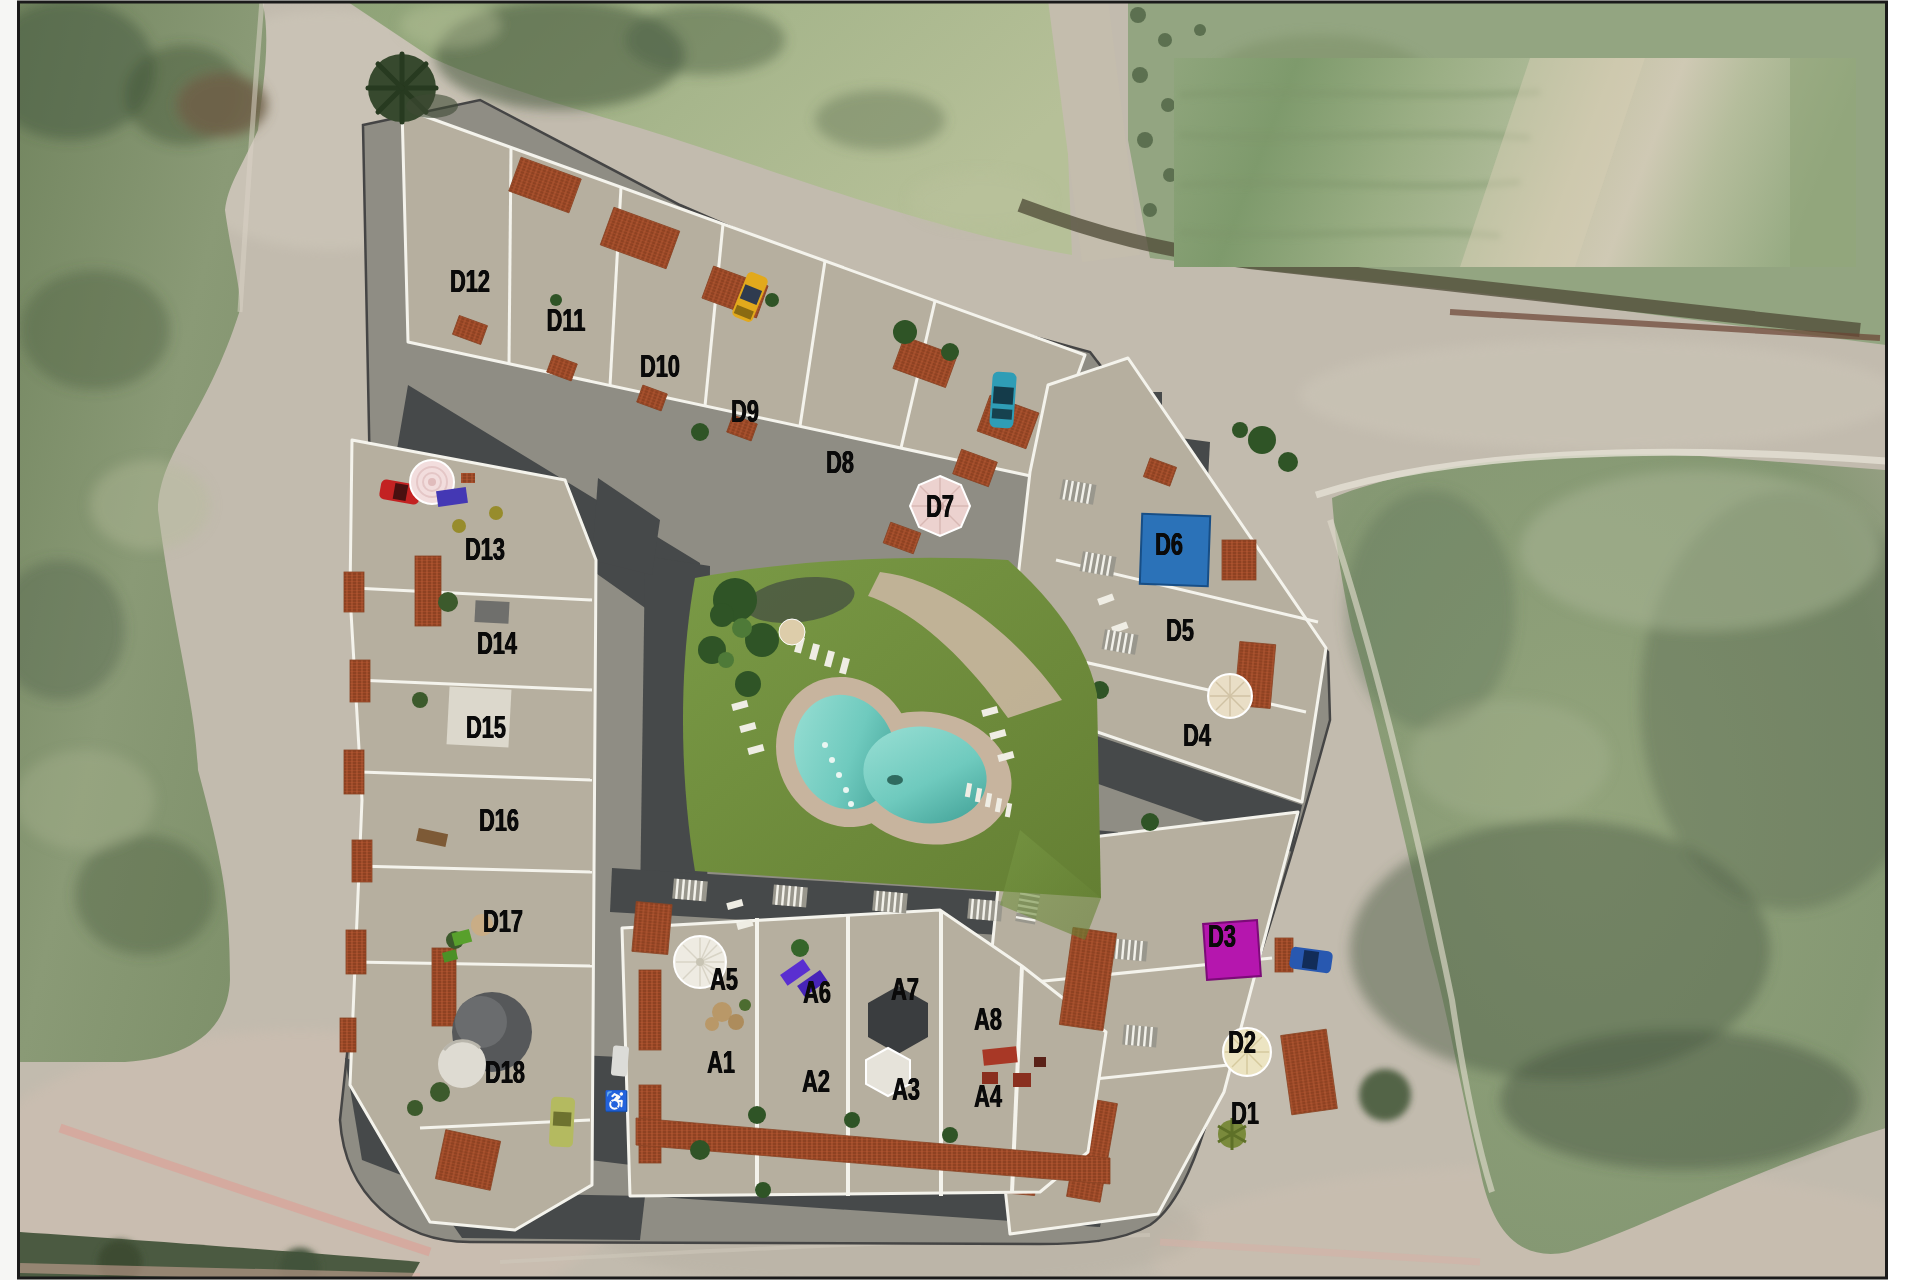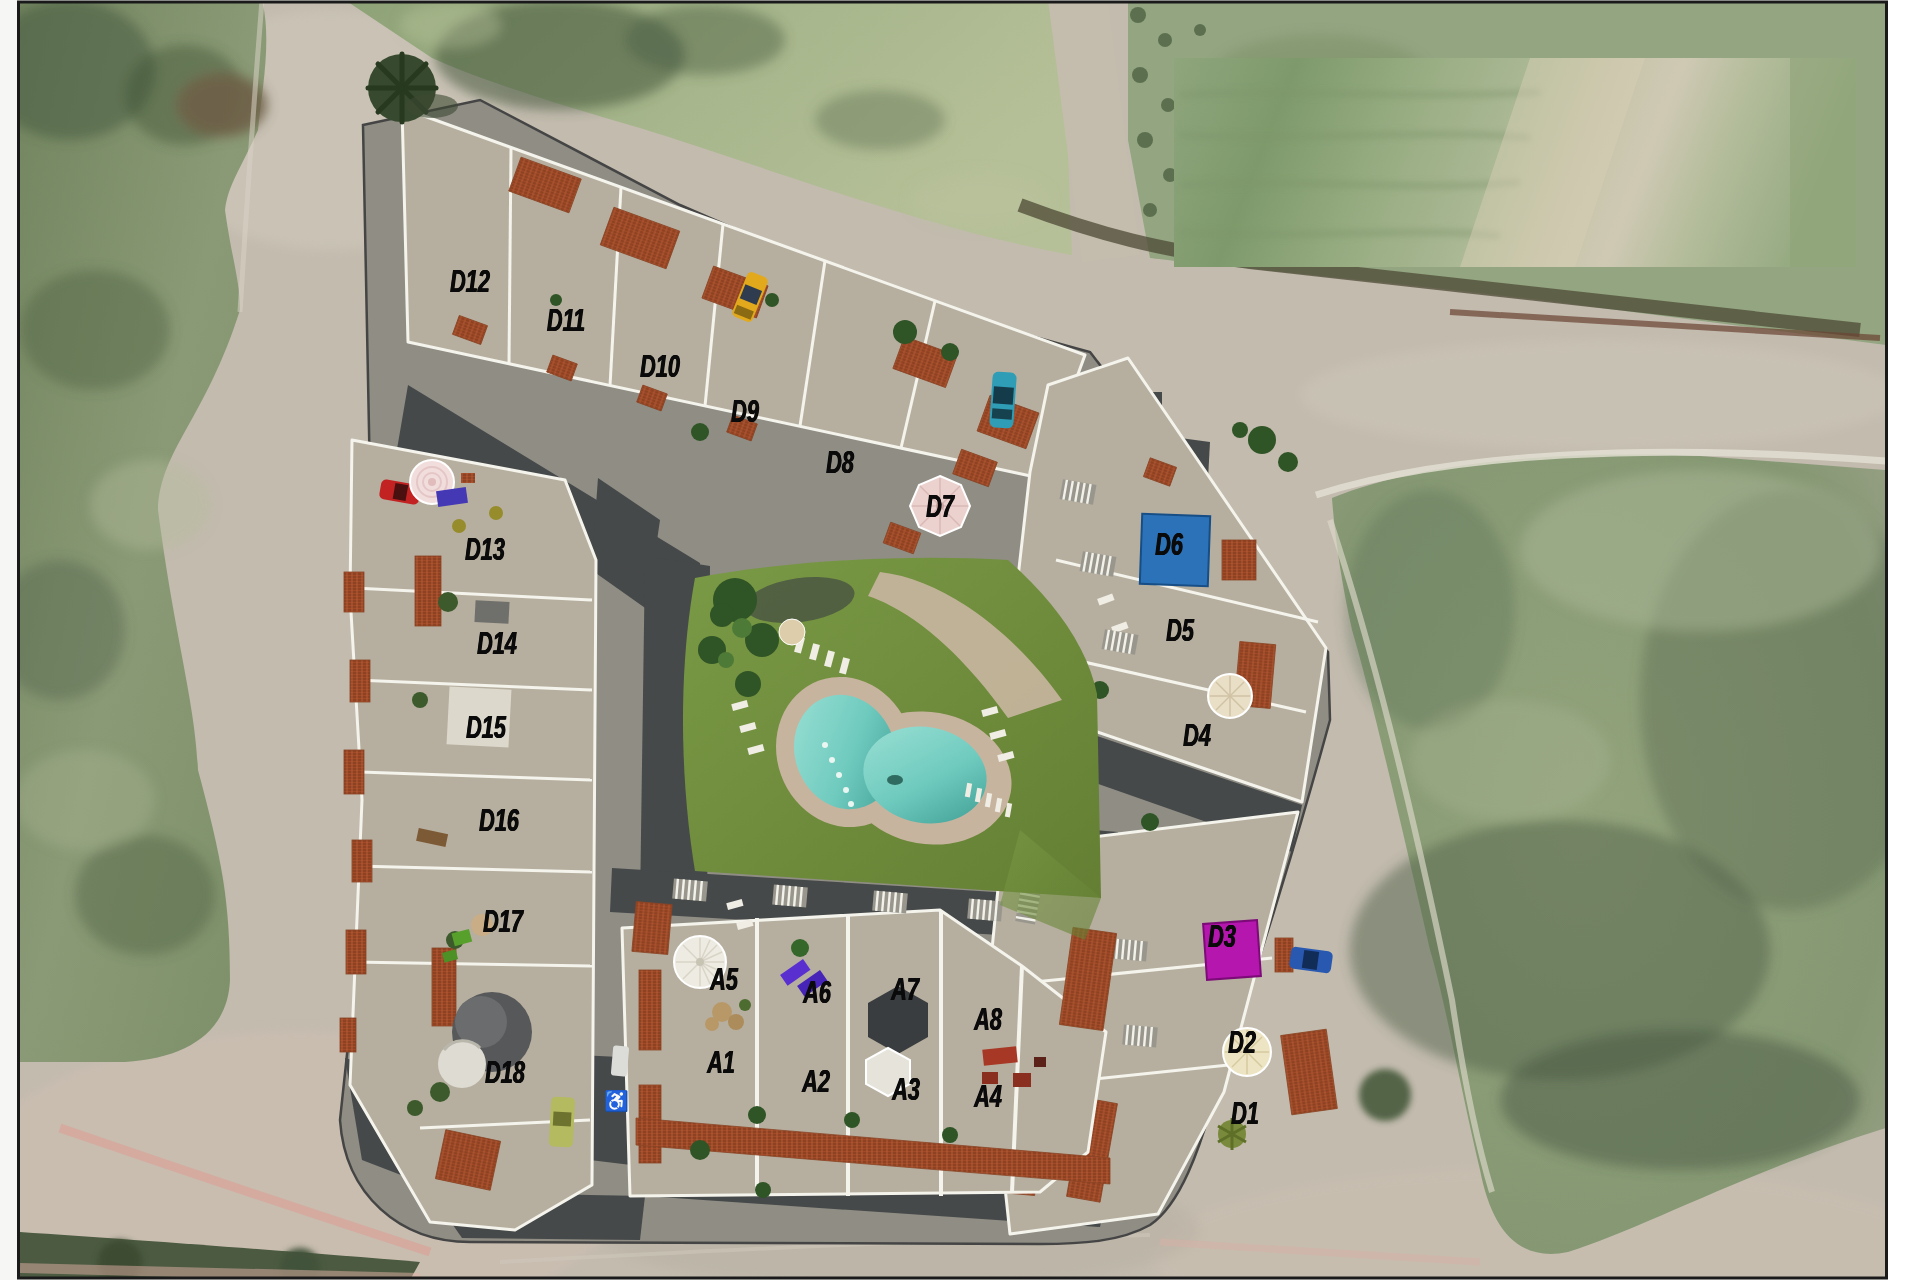--- a/index.html
+++ b/index.html
@@ -1,19 +1,19 @@
 <!DOCTYPE html>
 <html style="--label-color: #0a0a0a; --d6-pool: #2b72b8; --d3-pool: #b516ae; --yellow-car: #e2a91c; --cyan-car: #2f9db6; --blue-car: #2858b0; --red-car: #c32222; --lime-car: #b4ba60;"><head>
 <meta charset="utf-8">
 <style>
   html,body{margin:0;padding:0;background:#fff;}
   .stage{position:relative;width:1920px;height:1280px;overflow:hidden;background:#fff;
          font-family:"Liberation Sans",sans-serif;}
   .stage svg{position:absolute;left:0;top:0;}
-  #labels{position:absolute;left:0;top:0;width:100%;height:100%;pointer-events:none;font-style:italic;}
+  #labels{position:absolute;left:0;top:0;width:100%;height:100%;pointer-events:none;}
   .unit-label{
     position:absolute;
     transform:translate(-50%,-50%) scaleX(0.70);
     font-weight:800;
     font-size:31px;
     line-height:1;
     color:var(--label-color,#0a0a0a);
     letter-spacing:0px;
     text-shadow:0.6px 0 currentColor,-0.6px 0 currentColor;
     white-space:nowrap;

